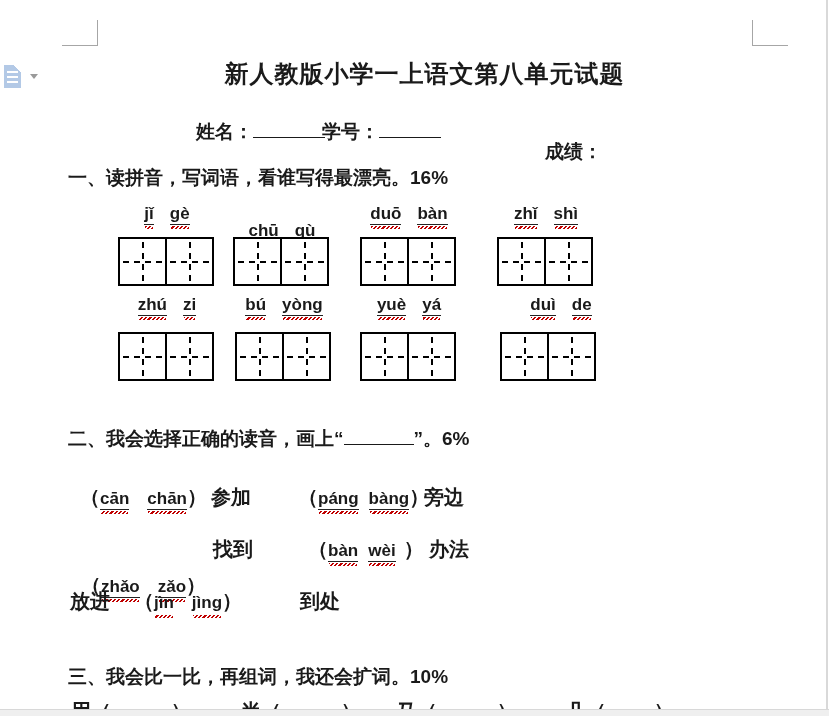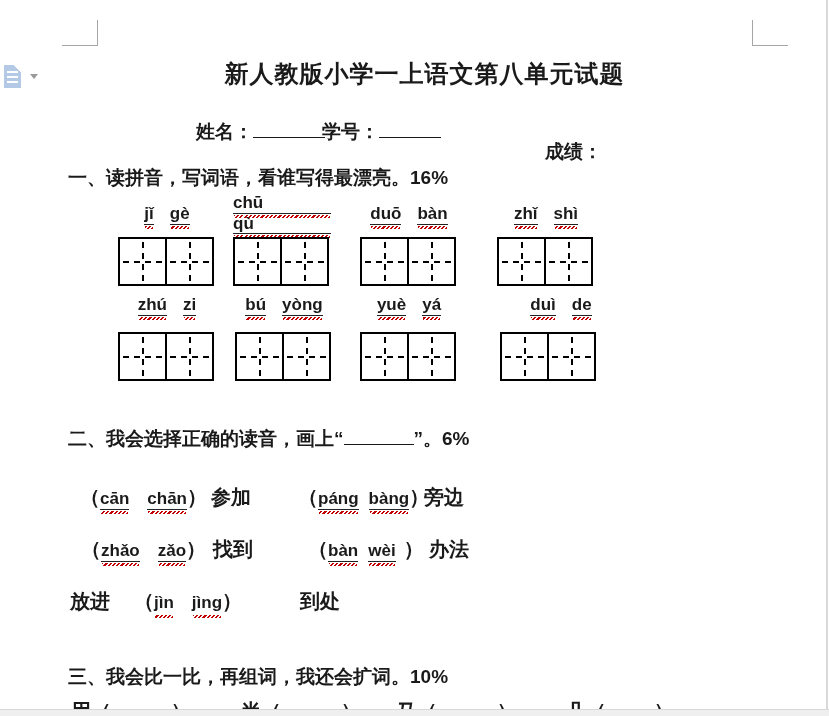--- a/index.html
+++ b/index.html
@@ -72,21 +72,21 @@
 <div class="abs hdr-line" style="left:545px;margin-top:20px;">
   <span>成绩：</span>
 </div>
 
 <div class="abs sec-heading" style="top:165px;">一、读拼音，写词语，看谁写得最漂亮。16%</div>
 
 <div class="py-pair" style="left:118px;top:204px;">
   <span class="py pyu sq">jǐ</span>
   <span class="py pyu sq">gè</span>
 </div>
-<div class="py-pair" style="left:233px;top:193px;flex-direction:column;">
+<div class="py-pair" style="left:233px;top:221px;">
   <span class="py pyu sq">chū</span>
   <span class="py pyu sq">qù</span>
 </div>
 <div class="py-pair" style="left:360px;top:204px;">
   <span class="py pyu sq">duō</span>
   <span class="py pyu sq">bàn</span>
 </div>
 <div class="py-pair" style="left:497px;top:204px;">
   <span class="py pyu sq">zhǐ</span>
   <span class="py pyu sq">shì</span>
@@ -200,21 +200,21 @@
     <span class="paren">（</span><span class="py pyu sq">cān</span><span class="py pyu sq gap18">chān</span><span class="paren">）</span>
   </span>
   <span class="hanzi" style="left:211px;">参加</span>
   <span class="s2item" style="left:298px;">
     <span class="paren">（</span><span class="py pyu sq">páng</span><span class="py pyu sq gap10">bàng</span><span class="paren">）</span>
   </span>
   <span class="hanzi" style="left:424px;">旁边</span>
 </div>
 
 <div class="s2row" style="top:536px;">
-  <span class="s2item" style="left:81px;">
+  <span class="s2item" style="left:81px;margin-top:36px;">
     <span class="paren">（</span><span class="py pyu sq">zhǎo</span><span class="py pyu sq gap18">zǎo</span><span class="paren">）</span>
   </span>
   <span class="hanzi" style="left:213px;">找到</span>
   <span class="s2item" style="left:308px;">
     <span class="paren">（</span><span class="py pyu sq">bàn</span><span class="py pyu sq gap10">wèi</span><span class="sp8"></span><span class="paren">）</span>
   </span>
   <span class="hanzi" style="left:429px;">办法</span>
 </div>
 
 <div class="s2row" style="top:588px;">

